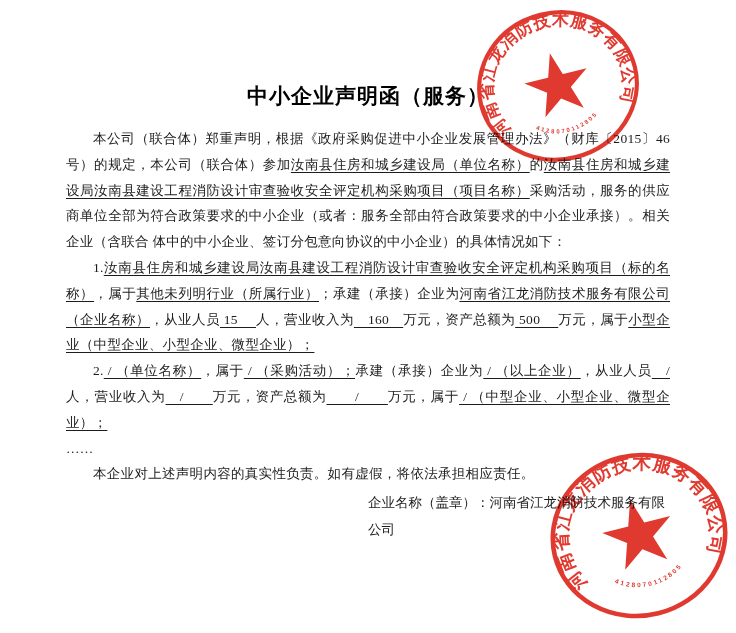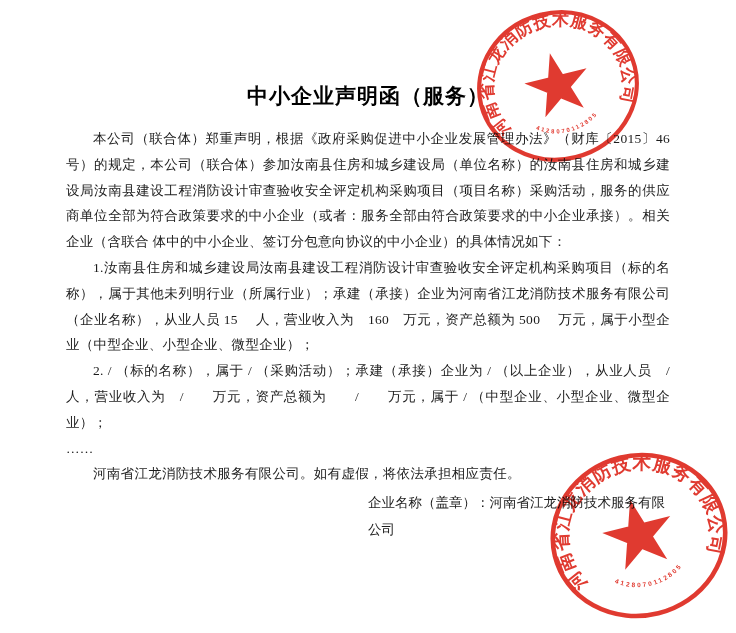--- a/index.html
+++ b/index.html
@@ -29,21 +29,21 @@
     letter-spacing: 1px;
     color: #000;
   }
   .para {
     font-size: 13.5px;
     line-height: 25.8px;
     text-align: justify;
     letter-spacing: 0.3px;
   }
   .para.indent { text-indent: 2em; }
-  .u { text-underline-offset: 3px; }
+  .u { text-decoration: underline; text-underline-offset: 3px; }
   .signature {
     margin-left: 302px;
     margin-top: 2px;
     font-size: 13.5px;
     line-height: 27px;
   }
   .stamp {
     position: absolute;
     mix-blend-mode: multiply;
     opacity: 0.93;
@@ -57,23 +57,23 @@
 <body>
 
 <div class="page">
 
   <div class="content">
     <h1 class="doc-title">中小企业声明函（服务）</h1>
 
     <div>
         <p class="para indent"><span>本公司（联合体）郑重声明，根据《政府采购促进中小企业发展管理办法》（财库〔2015〕46 号）的规定，本公司（联合体）参加</span><span class="u">汝南县住房和城乡建设局（单位名称）</span><span>的</span><span class="u">汝南县住房和城乡建设局汝南县建设工程消防设计审查验收安全评定机构采购项目（项目名称）</span><span>采购活动，服务的供应商单位全部为符合政策要求的中小企业（或者：服务全部由符合政策要求的中小企业承接）。相关企业（含联合 体中的中小企业、签订分包意向协议的中小企业）的具体情况如下：</span></p>
         <p class="para indent"><span>1.</span><span class="u">汝南县住房和城乡建设局汝南县建设工程消防设计审查验收安全评定机构采购项目（标的名称）</span><span>，属于</span><span class="u">其他未列明行业（所属行业）</span><span>；承建（承接）企业为</span><span class="u">河南省江龙消防技术服务有限公司（企业名称）</span><span>，从业人员</span><span class="u"> 15　 </span><span>人，营业收入为</span><span class="u">　160　</span><span>万元，资产总额为</span><span class="u"> 500　 </span><span>万元，属于</span><span class="u">小型企业（中型企业、小型企业、微型企业）；</span></p>
-        <p class="para indent"><span>2.</span><span class="u"> / （标的名称）</span><span>，属于</span><span class="u"> / （采购活动）；</span><span>承建（承接）企业为</span><span class="u"> / （以上企业）</span><span>，从业人员</span><span class="u">　/ </span><span>人，营业收入为</span><span class="u">　/　　</span><span>万元，资产总额为</span><span class="u">　　/　　</span><span>万元，属于</span><span class="u"> / （中型企业、小型企业、微型企业）； </span></p>
+        <p class="para indent"><span>2.</span><span class="u"> / （单位名称）</span><span>，属于</span><span class="u"> / （采购活动）；</span><span>承建（承接）企业为</span><span class="u"> / （以上企业）</span><span>，从业人员</span><span class="u">　/ </span><span>人，营业收入为</span><span class="u">　/　　</span><span>万元，资产总额为</span><span class="u">　　/　　</span><span>万元，属于</span><span class="u"> / （中型企业、小型企业、微型企业）； </span></p>
         <p class="para"><span>……</span></p>
-        <p class="para indent"><span>河南省江龙消防技术服务有限公司。如有虚假，将依法承担相应责任。</span></p>
+        <p class="para indent"><span>本企业对上述声明内容的真实性负责。如有虚假，将依法承担相应责任。</span></p>
       </div>
 
     <div class="signature">
       <div>企业名称（盖章）：河南省江龙消防技术服务有限公司</div>
     </div>
 
   </div>
 
   <svg class="stamp stamp-top" viewBox="0 0 200 190" aria-hidden="true">
     <g transform="rotate(-14 100 95)">

